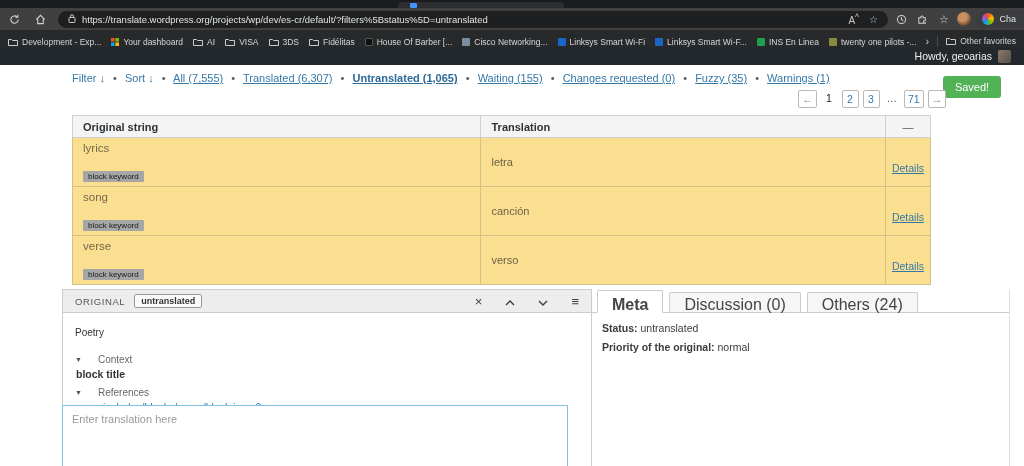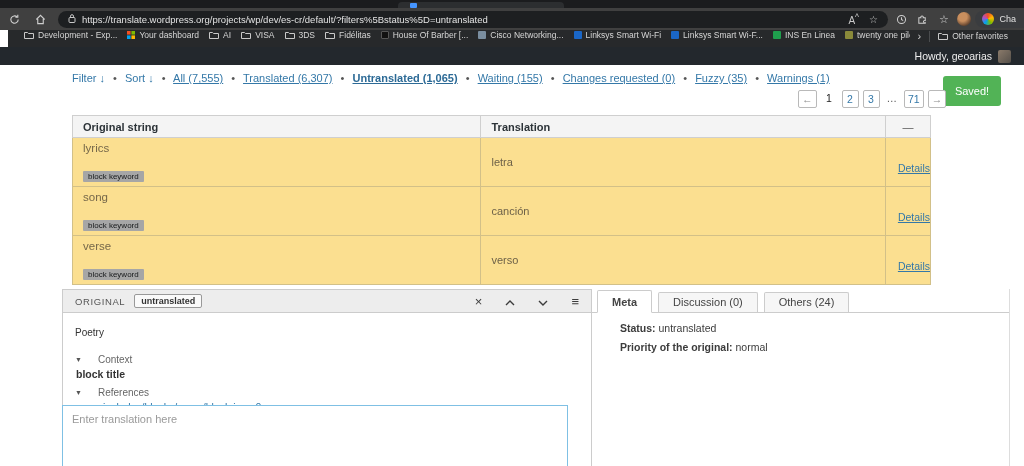--- a/index.html
+++ b/index.html
@@ -12,56 +12,56 @@
   .tab-favicon{position:absolute;left:12px;top:1px;width:7px;height:5px;background:#4595ff;border-radius:1px}
   .toolbar{position:absolute;top:8px;left:0;right:0;height:22px;background:#404040}
   .tb-ico{position:absolute;top:3px;width:16px;height:16px;display:flex;align-items:center;justify-content:center;color:#cfcfcf;font-size:11px}
   .urlbar{position:absolute;left:58px;top:3px;width:830px;height:17px;background:#1d1f21;border-radius:9px;display:flex;align-items:center;padding:0 10px;color:#e3e3e3;font-size:9.5px;overflow:hidden;white-space:nowrap}
   .urlbar .lock{margin-right:6px;flex-shrink:0}
   .urlbar .url-text{flex:1;overflow:hidden;text-overflow:ellipsis}
   .urlbar .in-ico{flex-shrink:0;margin-left:10px;color:#c9c9c9;font-size:10px}
   .avatar-chrome{width:14px;height:14px;border-radius:50%;background:radial-gradient(circle at 40% 35%,#c98f5e 0 35%,#6b4a33 70%,#3a2c22)}
   .copilot{position:absolute;right:0;top:2px;height:18px;display:flex;align-items:center;gap:5px;background:#3a3c3f;border-radius:9px 0 0 9px;padding:0 8px 0 7px;color:#e0e0e0;font-size:9px}
   .copilot-orb{width:12px;height:12px;border-radius:50%;background:conic-gradient(#f25022,#ffb900,#7fba00,#00a4ef,#b14fc6,#f25022)}
-  .bookmarks{position:absolute;top:30px;left:8px;right:0;height:17px;background:#27292b;display:flex;align-items:flex-start;padding:0 16px;color:#d6d6d6;font-size:8.5px;white-space:nowrap}
+  .bookmarks{position:absolute;top:30px;left:0;right:0;height:17px;background:#27292b;display:flex;align-items:flex-end;padding:0 8px;color:#d6d6d6;font-size:8.5px;white-space:nowrap}
   .bm-list{display:flex;align-items:center;gap:10px;overflow:hidden;flex:1}
   .bm{display:flex;align-items:center;gap:4px;flex-shrink:0}
   .bm-sq{width:8px;height:8px;border-radius:1px;flex-shrink:0}
   .bm-right{display:flex;align-items:center;gap:8px;flex-shrink:0;margin-left:8px}
   .bm-divider{width:1px;height:11px;background:#4a4c4e}
   .folder-svg{display:block}
 
   
   .adminbar{position:absolute;top:47px;left:0;right:0;height:18px;background:#23282d;display:flex;align-items:center;justify-content:flex-end;gap:6px;padding:0 13px;color:#eee;font-size:10.5px}
   .wp-avatar{width:13px;height:13px;border-radius:2px;background:linear-gradient(135deg,#8a7a6a,#55504a)}
 
   
   .page{position:absolute;top:65px;left:0;right:0;bottom:0;background:#fff;font-size:11px;color:#444}
   .filter-row{position:absolute;top:7px;left:72px;white-space:nowrap}
   .flink{color:#3478a8;text-decoration:none;cursor:pointer}
   .flink.u{text-decoration:underline}
   .flink.active{font-weight:bold;color:#2c6a96}
   .sep{color:#555;margin:0 5px}
-  .saved{position:absolute;top:11px;left:943px;width:58px;height:30px;background:#52b356;border-radius:3px;color:#fff;display:flex;align-items:center;justify-content:center;font-size:11px}
+  .saved{position:absolute;top:11px;left:943px;width:58px;height:22px;background:#52b356;border-radius:3px;color:#fff;display:flex;align-items:center;justify-content:center;font-size:11px}
   .pagination{position:absolute;top:25px;left:798px;display:flex;gap:4px;align-items:center;font-size:10.5px}
   .pg{min-width:17px;height:18px;line-height:16px;text-align:center;border:1px solid #b9b9b9;background:#fff;color:#3478a8;padding:0 3px;border-radius:2px;cursor:pointer}
   .pg.arrow{color:#8a8a8a}
   .pg.current{border:none;color:#222;background:transparent;cursor:default}
   .pg.dots{border:none;color:#555;cursor:default;min-width:8px}
 
   
   .strings{position:absolute;left:72px;top:50px;width:859px;border-collapse:collapse;font-size:11px}
   .strings th{background:#f4f4f4;border:1px solid #cfcfcf;text-align:left;font-weight:bold;color:#2c3338;padding:4px 10px;height:22px}
   .strings th.c-act{text-align:center;font-weight:normal;color:#555}
   .strings td{background:#fbdf90;border:1px solid #d2c088;height:38px;vertical-align:middle}
   .td-orig{width:409px;padding:4px 10px}
   .term{color:#76684a;font-size:11.5px}
   .badge{display:inline-block;margin-top:17px;background:#a6a6a6;color:#17191b;font-size:8px;padding:1px 5px;border-radius:1px}
   .td-trans{width:405px;padding:0 10px;color:#6d6148}
-  .td-act{width:45px;text-align:right;vertical-align:top;padding-top:12px}
+  .td-act{width:45px;text-align:center;vertical-align:top;padding-top:12px}
   .details{color:#3478a8;text-decoration:underline;font-size:10.5px;cursor:pointer}
 
   
   .editor{position:absolute;left:62px;top:224px;width:948px;height:177px;display:flex}
   .ed-left{position:relative;width:530px;border-left:1px solid #ccc;border-right:1px solid #ccc}
   .ed-head{height:24px;background:#ededed;border-top:1px solid #ccc;border-bottom:1px solid #ccc;display:flex;align-items:center;padding:0 12px;gap:9px}
   .ed-label{font-size:9.5px;color:#555;letter-spacing:.6px}
   .ed-badge{font-size:9px;font-weight:bold;color:#333;border:1px solid #999;background:#fafafa;padding:1px 6px;border-radius:2px}
   .ed-icons{margin-left:auto;display:flex;align-items:center;gap:23px;color:#3c3c3c;font-size:13px}
   .ed-icons span{cursor:pointer;line-height:1}
@@ -71,24 +71,24 @@
   .tri{font-size:7px;color:#555}
   .ctx-val{font-size:10.5px;font-weight:bold;color:#333;margin:3px 0 3px 1px}
   .ref-item{font-size:10.5px;margin:3px 0 0 4px;display:flex;align-items:center;gap:5px}
   .bullet{font-size:6px;color:#222}
   .ref-link{color:#3478a8;text-decoration:underline;cursor:pointer}
   .ta{position:absolute;left:-1px;top:116px;width:506px;height:72px;border:1px solid #7fc0e4;padding:7px 9px;font-size:11px;color:#333;resize:none;outline:none;font-family:inherit;background:#fff}
   .ta::placeholder{color:#9a9a9a}
 
   .ed-right{position:relative;flex:1;border-right:1px solid #ddd}
   .tabs{display:flex;align-items:flex-end;height:24px;border-bottom:1px solid #ccc;padding-left:5px;gap:6px}
-  .tab{font-size:11px;padding:3px 14px 0;border:1px solid #ccc;border-bottom:none;background:#f6f6f6;color:#444;border-radius:2px 2px 0 0;height:20px;cursor:pointer}
+  .tab{font-size:16px;padding:3px 14px 0;border:1px solid #ccc;border-bottom:none;background:#f6f6f6;color:#444;border-radius:2px 2px 0 0;height:20px;cursor:pointer}
   .tab.active{background:#fff;font-weight:bold;height:23px;padding-top:5px;margin-bottom:-1px;border-bottom:1px solid #fff;cursor:default}
   .meta-body{padding:6px 10px;font-size:10.5px;color:#3c3c3c}
-  .meta-row{margin:3px 18px 7px}
+  .meta-row{margin:3px 0 7px}
   .meta-row b{font-weight:bold}
 </style>
 </head>
 <body>
 
 <div class="screen">
 
   <div class="tabstrip">
     <div class="tab-active">
       <span class="tab-favicon"></span>

